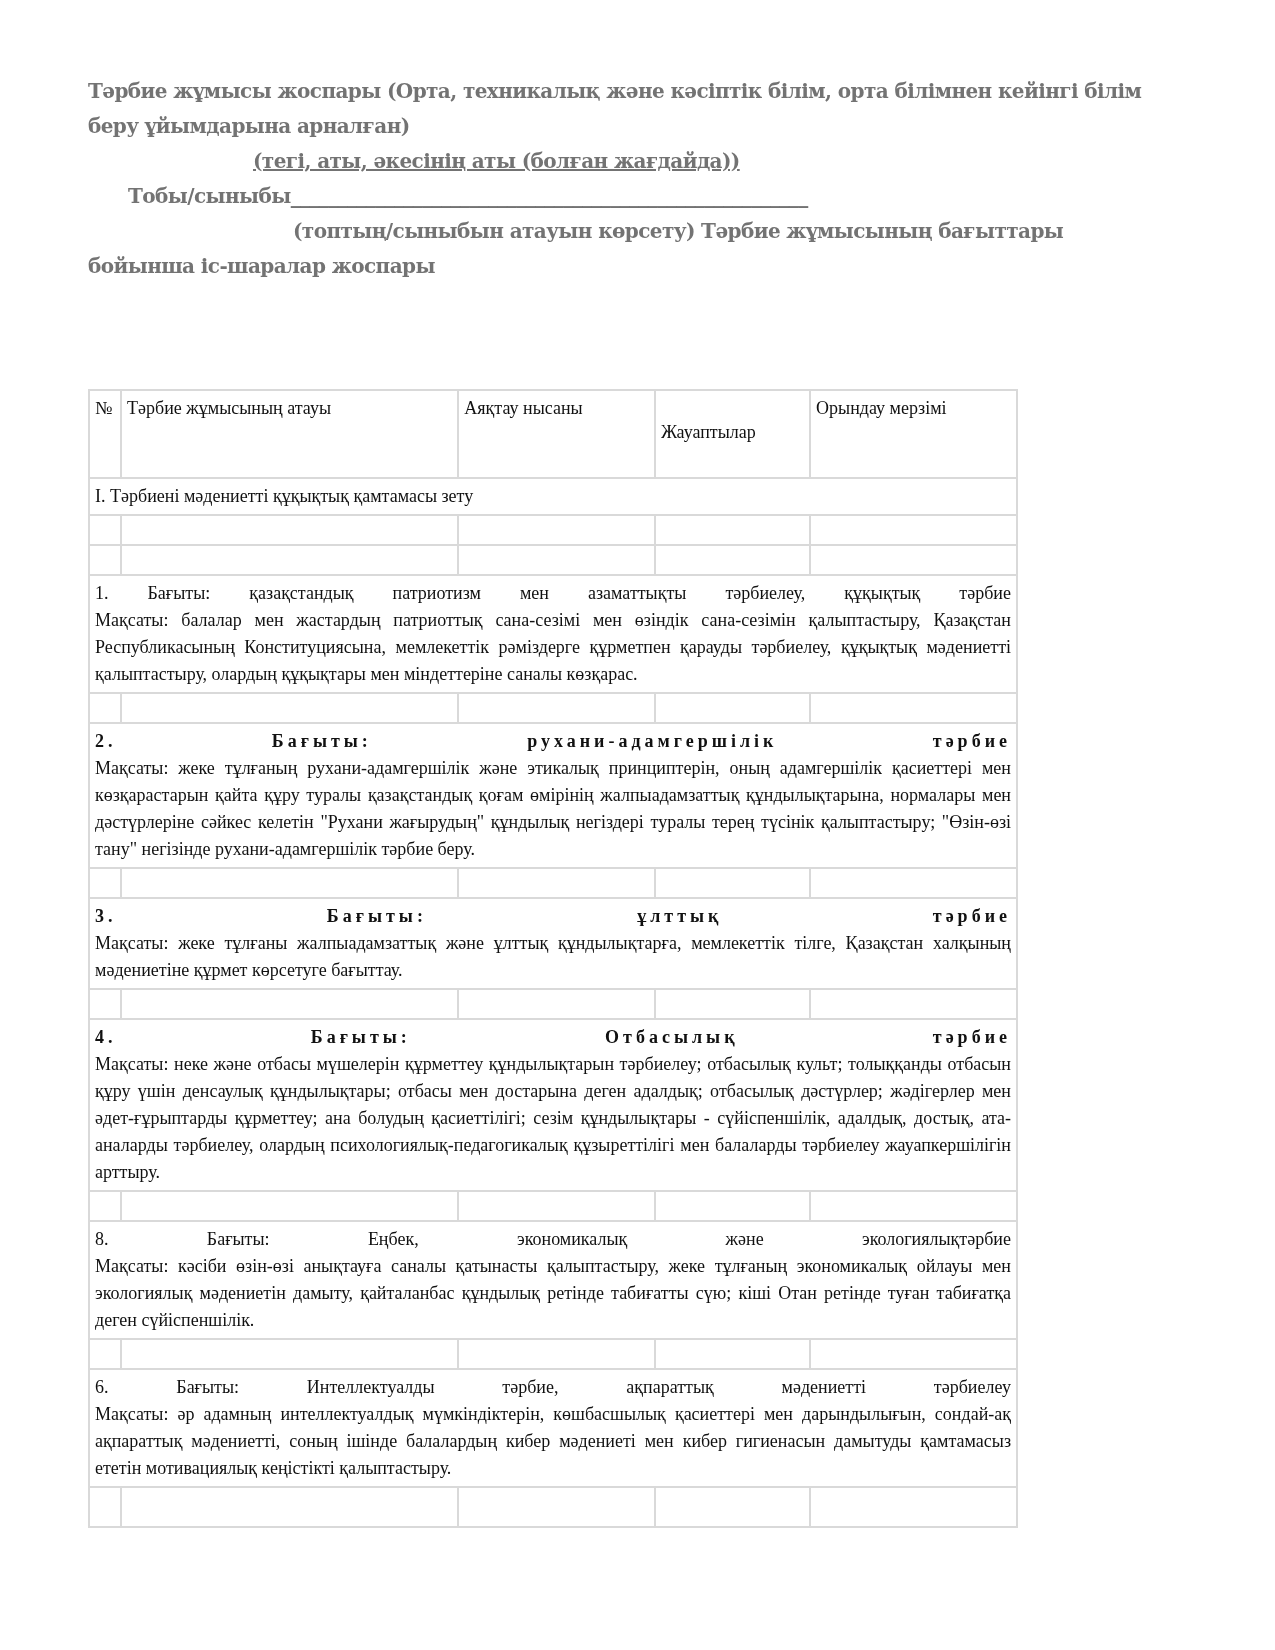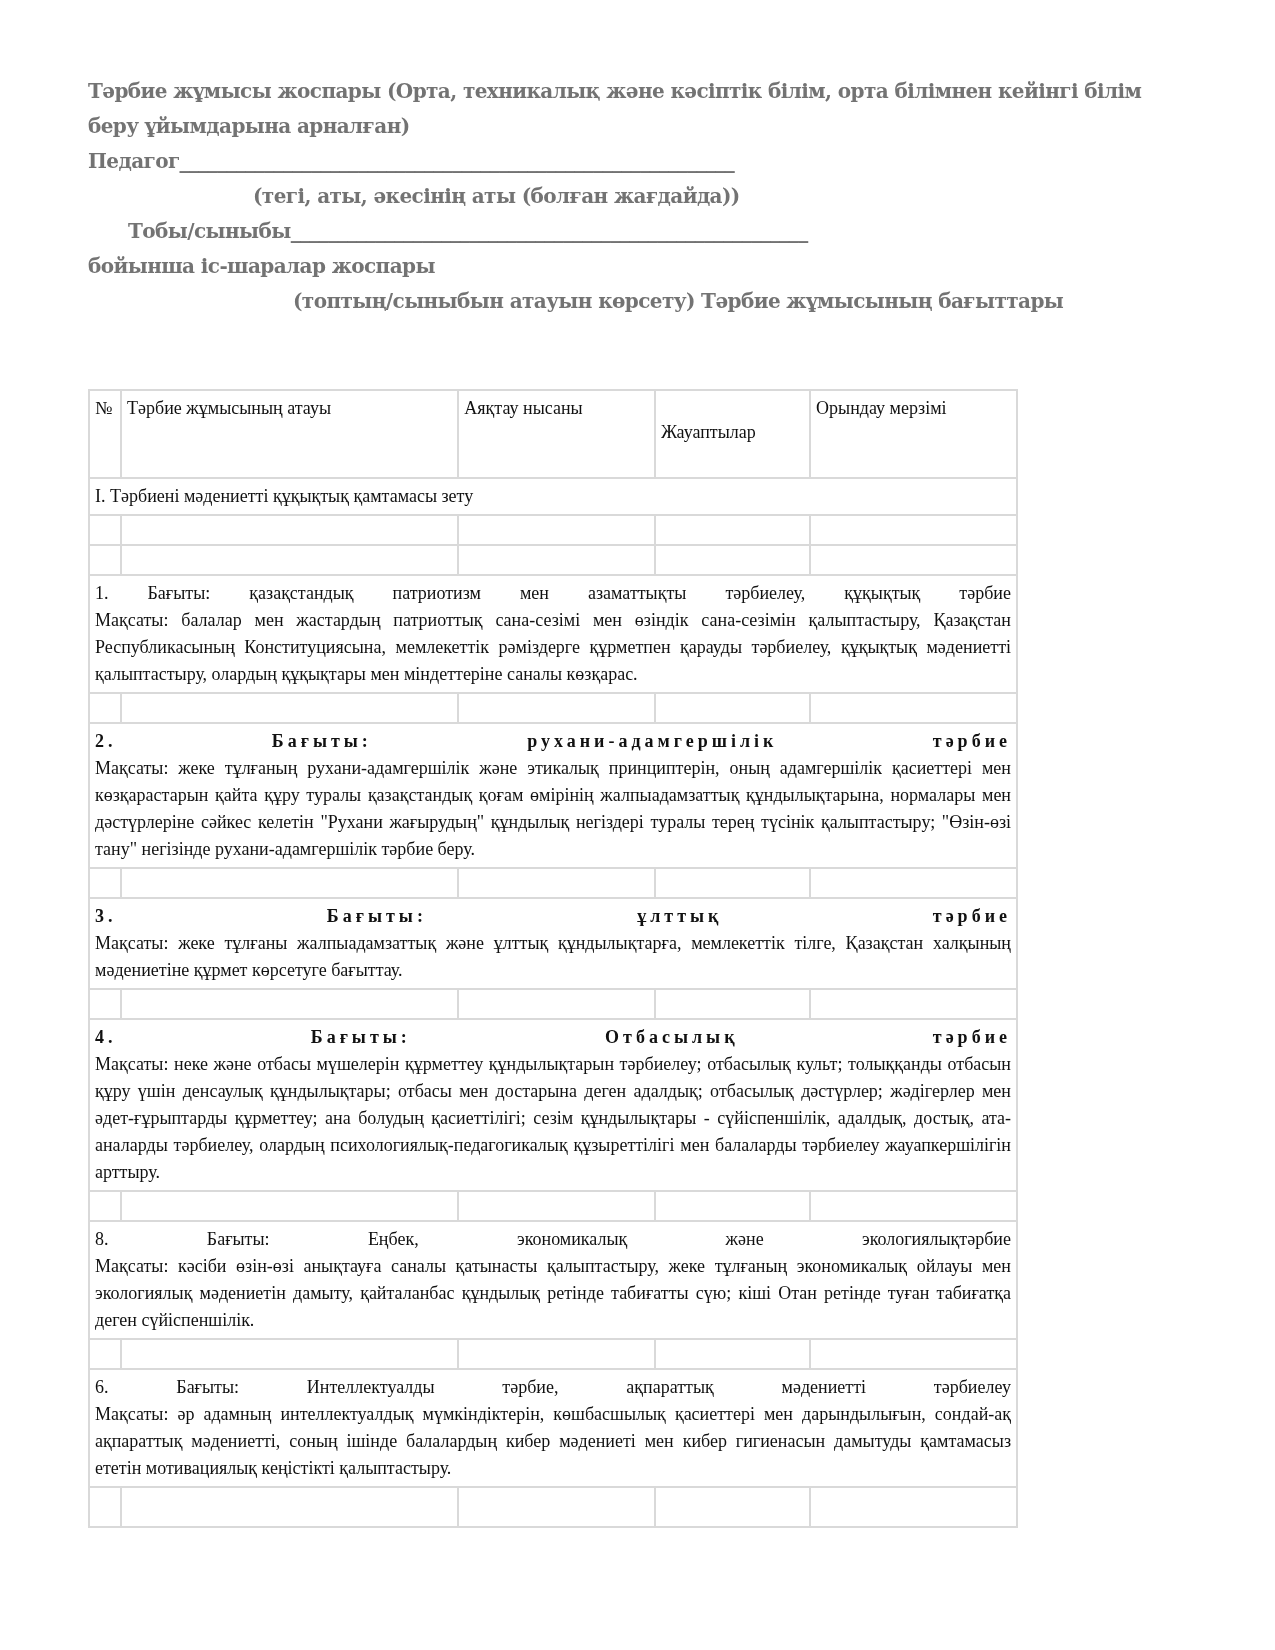--- a/index.html
+++ b/index.html
@@ -1,49 +1,46 @@
 <!DOCTYPE html>
 <html><head>
   <meta charset="utf-8">
   <style>
     html, body { margin: 0; padding: 0; background: #ffffff; }
     body { width: 1275px; height: 1650px; position: relative; overflow: hidden; color: #111; }
     .page { position: absolute; left: 88px; top: 74px; width: 1110px; }
     .hdr { font-family: "DejaVu Serif", "Liberation Serif", serif; font-weight: bold; font-size: 20px; line-height: 35px; letter-spacing: -0.6px; color: #737373; }
     .hdr-line { white-space: nowrap; }
-    .indent1 { padding-left: 165px; }
+    .indent1 { padding-left: 165px; text-decoration: underline; }
     .indent2 { padding-left: 40px; }
     .indent3 { padding-left: 205px; }
     table.plan { position: absolute; left: 88px; top: 389px; width: 930px; border-collapse: collapse; table-layout: fixed; font-family: "Liberation Serif", "DejaVu Serif", serif; font-size: 18px; color: #111; }
     table.plan td { border: 2px solid #d9d9d9; padding: 4px 5px; vertical-align: top; line-height: 27px; }
     .c1 { width: 31px; } .c2 { width: 326px; } .c3 { width: 190px; } .c4 { width: 150px; } .c5 { width: 200px; }
     .head td { height: 54px; padding-top: 14px; }
     .head td.low { padding-top: 28px; }
     .sect td { height: 24px; padding-top: 4px; }
     .blank td { height: 20px; }
     .dir td { text-align: justify; }
     .dir .title-line { display: block; text-align: justify; text-align-last: justify; }
     .spaced { letter-spacing: 4px; font-weight: bold; }
     .cutoff td { height: 30px; border-bottom: none; }
   </style>
 </head>
 <body>
 
 <div class="page">
   <div class="hdr hdr-line">Тәрбие жұмысы жоспары (Орта, техникалық және кәсіптік білім, орта білімнен кейінгі білім</div>
   <div class="hdr hdr-line">беру ұйымдарына арналған)</div>
-  <div class="hdr hdr-line">
-    <span>Педагог</span><span>___________________________________________________________</span>
-  </div>
   <div class="hdr hdr-line indent1">(тегі, аты, әкесінің аты (болған жағдайда))</div>
   <div class="hdr hdr-line indent2">
     <span>Тобы/сыныбы</span><span>_______________________________________________________</span>
   </div>
+  <div class="hdr hdr-line indent3">(топтың/сыныбын атауын көрсету) Тәрбие жұмысының бағыттары</div>
   <div class="hdr hdr-line">бойынша іс-шаралар жоспары</div>
-  <div class="hdr hdr-line indent3">(топтың/сыныбын атауын көрсету) Тәрбие жұмысының бағыттары</div>
 </div>
 
 <table class="plan">
   <colgroup>
     <col class="c1">
       <col class="c2">
       <col class="c3">
       <col class="c4">
       <col class="c5">
   </colgroup>

